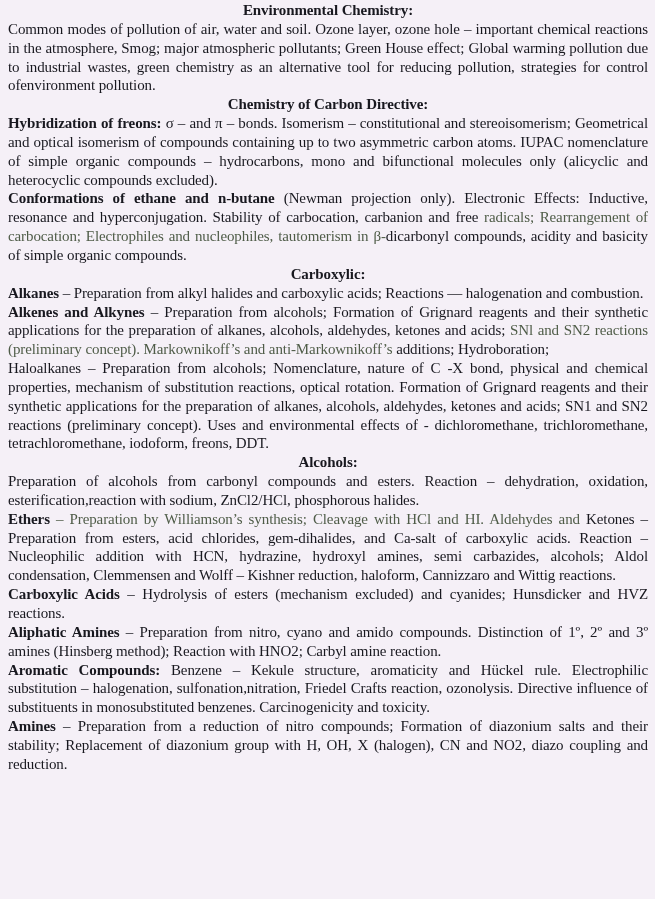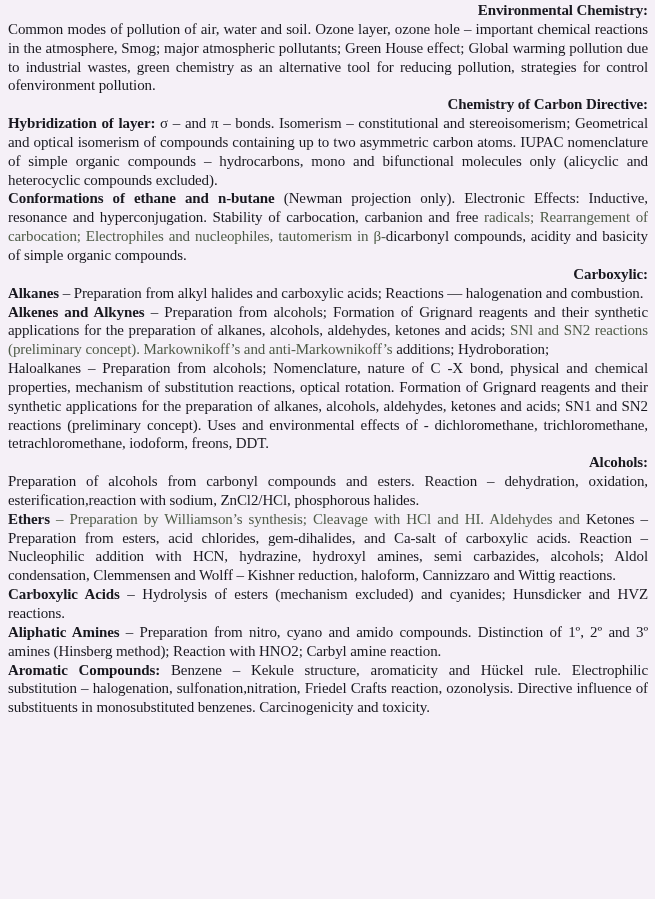--- a/index.html
+++ b/index.html
@@ -32,43 +32,44 @@
     font-size: 15px;
     line-height: 18.85px;
     letter-spacing: -0.1px;
     overflow: hidden;
   }
   .textblock p {
     margin: 0;
     text-align: justify;
   }
   .textblock p.heading {
-    text-align: right;
+    text-align: center;
   }
   span.b {
     font-weight: bold;
   }
   span.g {
     color: #4f5c48;
   }
 </style>
 </head>
 <body>
 
 <div class="page">
   <div class="textblock">
       <p class="heading"><span class="b">Environmental Chemistry:</span></p>
       <p class="para"><span>Common modes of pollution of air, water and soil. Ozone layer, ozone hole – important chemical reactions in the atmosphere, Smog; major atmospheric pollutants; Green House effect; Global warming pollution due to industrial wastes, green chemistry as an alternative tool for reducing pollution, strategies for control ofenvironment pollution.</span></p>
       <p class="heading"><span class="b">Chemistry of Carbon Directive:</span></p>
-      <p class="para"><span class="b">Hybridization of layer:</span><span> σ – and π – bonds. Isomerism – constitutional and stereoisomerism; Geometrical and optical isomerism of compounds containing up to two asymmetric carbon atoms. IUPAC nomenclature of simple organic compounds – hydrocarbons, mono and bifunctional molecules only (alicyclic and heterocyclic compounds excluded).</span></p>
+      <p class="para"><span class="b">Hybridization of freons:</span><span> σ – and π – bonds. Isomerism – constitutional and stereoisomerism; Geometrical and optical isomerism of compounds containing up to two asymmetric carbon atoms. IUPAC nomenclature of simple organic compounds – hydrocarbons, mono and bifunctional molecules only (alicyclic and heterocyclic compounds excluded).</span></p>
       <p class="para"><span class="b">Conformations of ethane and n-butane</span><span> (Newman projection only). Electronic Effects: Inductive, resonance and hyperconjugation. Stability of carbocation, carbanion and free </span><span class="g">radicals; Rearrangement of carbocation; Electrophiles and nucleophiles, tautomerism in β-</span><span>dicarbonyl compounds, acidity and basicity of simple organic compounds.</span></p>
       <p class="heading"><span class="b">Carboxylic:</span></p>
       <p class="para"><span class="b">Alkanes</span><span> – Preparation from alkyl halides and carboxylic acids; Reactions — halogenation and combustion.</span></p>
       <p class="para"><span class="b">Alkenes and Alkynes</span><span> – Preparation from alcohols; Formation of Grignard reagents and their synthetic applications for the preparation of alkanes, alcohols, aldehydes, ketones and acids; </span><span class="g">SNl and SN2 reactions (preliminary concept). Markownikoff’s and anti-Markownikoff’s</span><span> additions; Hydroboration;</span></p>
       <p class="para"><span>Haloalkanes – Preparation from alcohols; Nomenclature, nature of C -X bond, physical and chemical properties, mechanism of substitution reactions, optical rotation. Formation of Grignard reagents and their synthetic applications for the preparation of alkanes, alcohols, aldehydes, ketones and acids; SN1 and SN2 reactions (preliminary concept). Uses and environmental effects of - dichloromethane, trichloromethane, tetrachloromethane, iodoform, freons, DDT.</span></p>
       <p class="heading"><span class="b">Alcohols:</span></p>
       <p class="para"><span>Preparation of alcohols from carbonyl compounds and esters. Reaction – dehydration, oxidation, esterification,reaction with sodium, ZnCl2/HCl, phosphorous halides.</span></p>
       <p class="para"><span class="b">Ethers</span><span class="g"> – Preparation by Williamson’s synthesis; Cleavage with HCl and HI. Aldehydes and</span><span> Ketones – Preparation from esters, acid chlorides, gem-dihalides, and Ca-salt of carboxylic acids. Reaction – Nucleophilic addition with HCN, hydrazine, hydroxyl amines, semi carbazides, alcohols; Aldol condensation, Clemmensen and Wolff – Kishner reduction, haloform, Cannizzaro and Wittig reactions.</span></p>
       <p class="para"><span class="b">Carboxylic Acids</span><span> – Hydrolysis of esters (mechanism excluded) and cyanides; Hunsdicker and HVZ reactions.</span></p>
       <p class="para"><span class="b">Aliphatic Amines</span><span> – Preparation from nitro, cyano and amido compounds. Distinction of 1º, 2º and 3º amines (Hinsberg method); Reaction with HNO2; Carbyl amine reaction.</span></p>
       <p class="para"><span class="b">Aromatic Compounds:</span><span> Benzene – Kekule structure, aromaticity and Hückel rule. Electrophilic substitution – halogenation, sulfonation,nitration, Friedel Crafts reaction, ozonolysis. Directive influence of substituents in monosubstituted benzenes. Carcinogenicity and toxicity.</span></p>
+      <p class="para"><span class="b">Amines</span><span> – Preparation from a reduction of nitro compounds; Formation of diazonium salts and their stability; Replacement of diazonium group with H, OH, X (halogen), CN and NO2, diazo coupling and reduction.</span></p>
     </div>
 </div>
 
 </body></html>

